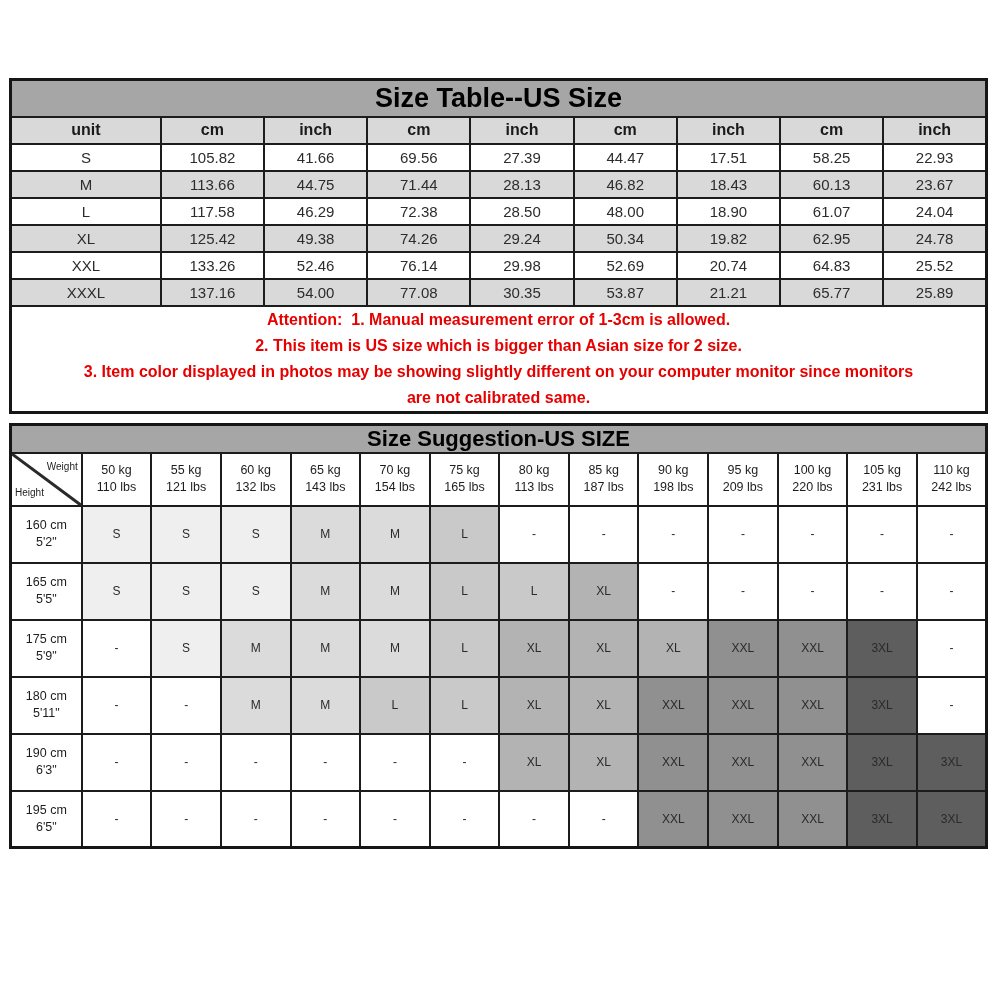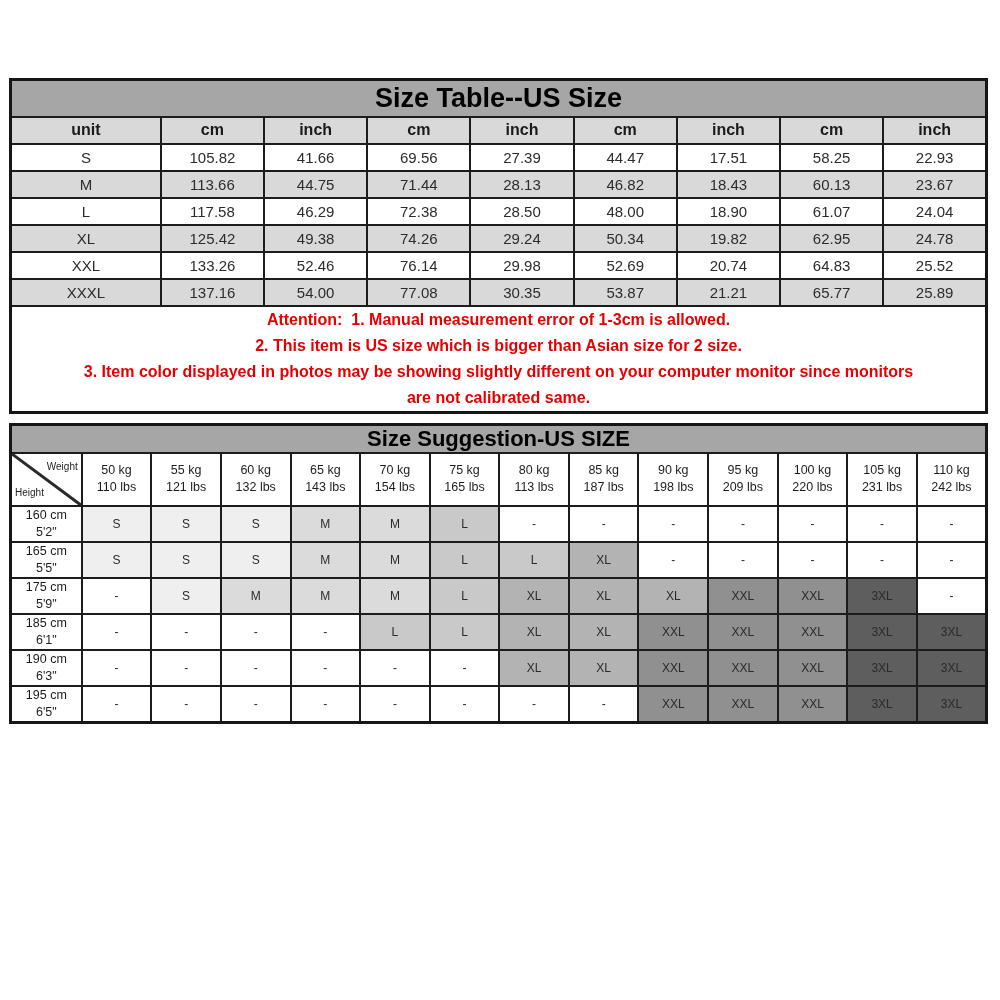--- a/index.html
+++ b/index.html
@@ -32,21 +32,21 @@
   .t1 tbody tr.alt td { background: var(--alt, #d9d9d9); }
 
   .attention-cell { padding: 7px 4px; background: #fff; }
   .attention-line {
     color: var(--attn, #e60000);
     font-weight: bold; font-size: 16px; line-height: 26px;
     text-align: center; white-space: pre-wrap;
   }
 
   .t2 .weight-cell { font-size: 12.5px; font-weight: normal; color: #1d1d1d; height: 53px; line-height: 17px; background: #fff; }
-  .t2 .height-cell { font-size: 12.5px; font-weight: normal; color: #1d1d1d; height: 36px; line-height: 17px; background: #fff; }
+  .t2 .height-cell { font-size: 12.5px; font-weight: normal; color: #1d1d1d; height: 57px; line-height: 17px; background: #fff; }
   .t2 .size-cell { font-size: 12px; color: #2a2a2a; }
 
   .corner-cell { position: relative; background: #fff; }
   .corner-cell svg { position: absolute; left: 0; top: 0; width: 100%; height: 100%; display: block; }
   .corner-weight { position: absolute; top: 4px; right: 3px; font-size: 10px; color: #1d1d1d; }
   .corner-height { position: absolute; bottom: 4px; left: 3px; font-size: 10px; color: #1d1d1d; }
 
   .gap { height: 9px; }
 </style>
 </head>
@@ -302,36 +302,36 @@
           <td class="size-cell" style="background: rgb(179, 179, 179);">XL</td>
           <td class="size-cell" style="background: rgb(179, 179, 179);">XL</td>
           <td class="size-cell" style="background: rgb(179, 179, 179);">XL</td>
           <td class="size-cell" style="background: rgb(144, 144, 144);">XXL</td>
           <td class="size-cell" style="background: rgb(144, 144, 144);">XXL</td>
           <td class="size-cell" style="background: rgb(94, 94, 94);">3XL</td>
           <td class="size-cell" style="background: rgb(255, 255, 255);">-</td>
         </tr>
         <tr>
           <th class="height-cell">
-            <div>185 cm</div>
-            <div>6'1"</div>
-          </th>
-          <td class="size-cell" style="background: rgb(255, 255, 255);">-</td>
-          <td class="size-cell" style="background: rgb(255, 255, 255);">-</td>
-          <td class="size-cell" style="background: rgb(255, 255, 255);">-</td>
-          <td class="size-cell" style="background: rgb(255, 255, 255);">-</td>
-          <td class="size-cell" style="background: rgb(201, 201, 201);">L</td>
-          <td class="size-cell" style="background: rgb(201, 201, 201);">L</td>
-          <td class="size-cell" style="background: rgb(179, 179, 179);">XL</td>
-          <td class="size-cell" style="background: rgb(179, 179, 179);">XL</td>
-          <td class="size-cell" style="background: rgb(144, 144, 144);">XXL</td>
-          <td class="size-cell" style="background: rgb(144, 144, 144);">XXL</td>
-          <td class="size-cell" style="background: rgb(144, 144, 144);">XXL</td>
-          <td class="size-cell" style="background: rgb(94, 94, 94);">3XL</td>
-          <td class="size-cell" style="background: rgb(94, 94, 94);">3XL</td>
+            <div>180 cm</div>
+            <div>5'11"</div>
+          </th>
+          <td class="size-cell" style="background: rgb(255, 255, 255);">-</td>
+          <td class="size-cell" style="background: rgb(255, 255, 255);">-</td>
+          <td class="size-cell" style="background: rgb(219, 219, 219);">M</td>
+          <td class="size-cell" style="background: rgb(219, 219, 219);">M</td>
+          <td class="size-cell" style="background: rgb(201, 201, 201);">L</td>
+          <td class="size-cell" style="background: rgb(201, 201, 201);">L</td>
+          <td class="size-cell" style="background: rgb(179, 179, 179);">XL</td>
+          <td class="size-cell" style="background: rgb(179, 179, 179);">XL</td>
+          <td class="size-cell" style="background: rgb(144, 144, 144);">XXL</td>
+          <td class="size-cell" style="background: rgb(144, 144, 144);">XXL</td>
+          <td class="size-cell" style="background: rgb(144, 144, 144);">XXL</td>
+          <td class="size-cell" style="background: rgb(94, 94, 94);">3XL</td>
+          <td class="size-cell" style="background: rgb(255, 255, 255);">-</td>
         </tr>
         <tr>
           <th class="height-cell">
             <div>190 cm</div>
             <div>6'3"</div>
           </th>
           <td class="size-cell" style="background: rgb(255, 255, 255);">-</td>
           <td class="size-cell" style="background: rgb(255, 255, 255);">-</td>
           <td class="size-cell" style="background: rgb(255, 255, 255);">-</td>
           <td class="size-cell" style="background: rgb(255, 255, 255);">-</td>

